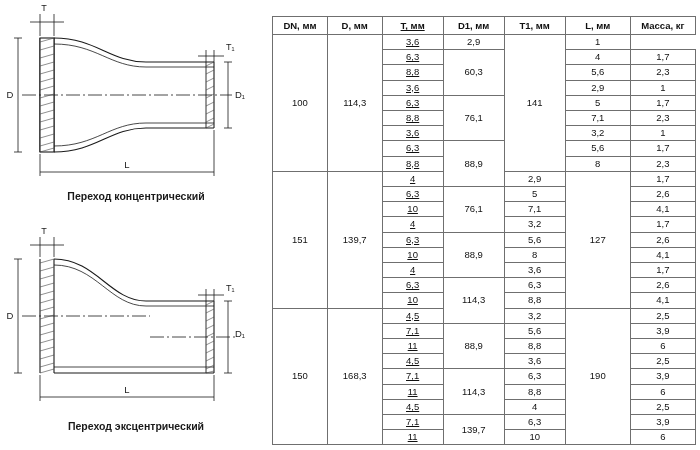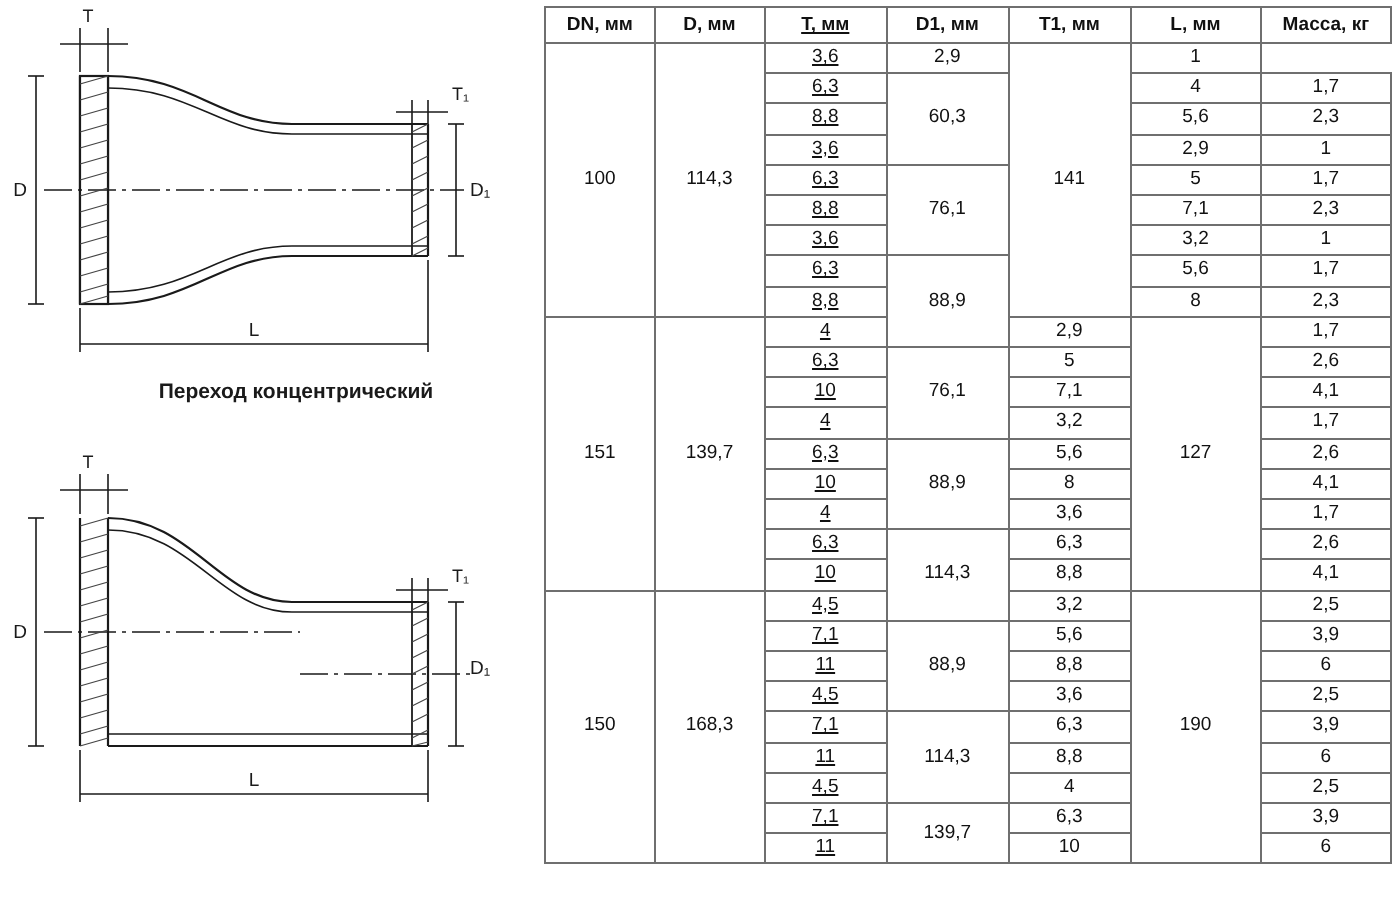--- a/index.html
+++ b/index.html
@@ -36,28 +36,28 @@
   .fig1 { top: 0; height: 225px; }
   .fig2 { top: 225px; height: 225px; }
   .fig-caption {
     position: absolute;
     width: 272px;
     text-align: center;
     font-size: 10.5px;
     color: #1a1a1a;
     font-weight: 600;
   }
-  .fig1 .fig-caption { top: 190px; padding-left: 12px; }
+  .fig1 .fig-caption { top: 190px; }
   .fig2 .fig-caption { top: 195px; }
 
   
   .table-wrap {
     position: absolute;
     left: 272px;
-    top: 3px;
+    top: 16px;
     width: 404px;
   }
   table.spec {
     border-collapse: collapse;
     width: 424px;
     font-size: 9.5px;
     color: #111;
   }
   table.spec th, table.spec td {
     border: 1px solid #6f6f6f;
@@ -264,20 +264,21 @@
         </g>
         <text x="240" y="112" font-size="9.5" fill="#1a1a1a" text-anchor="middle">D₁</text>
 
         <g stroke="#1a1a1a" stroke-width="0.8">
           <line x1="40" y1="150" x2="40" y2="176"></line>
           <line x1="214" y1="150" x2="214" y2="176"></line>
           <line x1="40" y1="172" x2="214" y2="172"></line>
         </g>
         <text x="127" y="168" font-size="9.5" fill="#1a1a1a" text-anchor="middle">L</text>
       </svg>
+      <div class="fig-caption">Переход эксцентрический</div>
     </div>
   </div>
 
   <div class="table-wrap">
     <table class="spec">
       <thead>
         <tr>
           <th class="col-dn">DN, мм</th>
           <th class="col-d">D, мм</th>
           <th class="col-t">T, мм</th>

